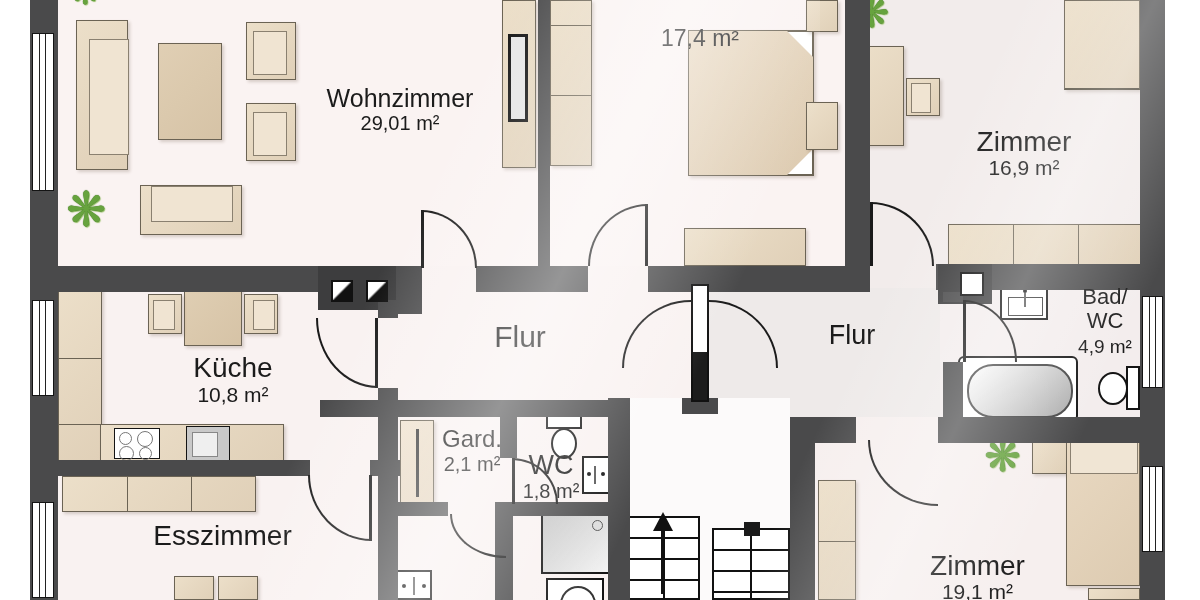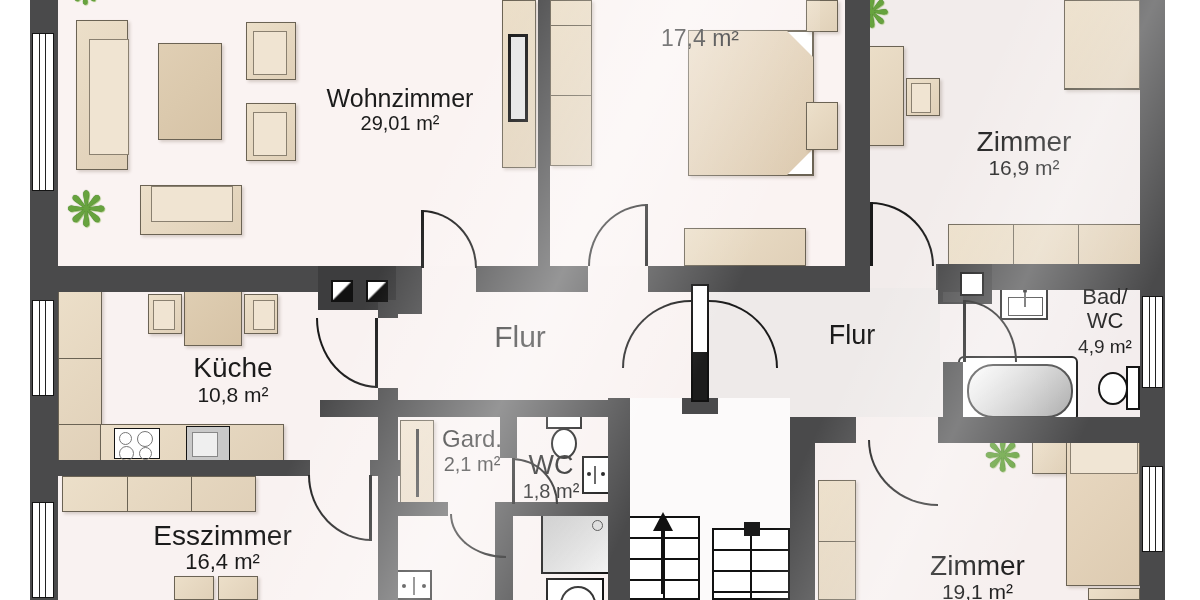--- a/index.html
+++ b/index.html
@@ -244,21 +244,20 @@
   <div class="label" style="left:1072px;top:309px;width:66px;font-size:22px;">WC</div>
   <div class="label" style="left:1068px;top:336px;width:74px;font-size:19px;">4,9 m²</div>
 
   <div class="label" style="left:432px;top:426px;width:80px;font-size:24px;">Gard.</div>
   <div class="label" style="left:432px;top:453px;width:80px;font-size:20px;">2,1 m²</div>
 
   <div class="label" style="left:516px;top:450px;width:70px;font-size:27px;">WC</div>
   <div class="label" style="left:512px;top:480px;width:78px;font-size:20px;">1,8 m²</div>
 
   <div class="label" style="left:130px;top:520px;width:185px;font-size:28px;">Esszimmer</div>
-  <div class="label" style="left:130px;top:550px;width:185px;font-size:22px;">16,4 m²</div>
 
   <div class="label" style="left:895px;top:550px;width:165px;font-size:28px;">Zimmer</div>
   <div class="label" style="left:895px;top:580px;width:165px;font-size:21px;">19,1 m²</div>
 
   <div class="streak" style="left:260px;top:-60px;width:560px;height:760px;background:linear-gradient(115deg,rgba(255,255,255,0) 30%,rgba(255,255,255,.42) 50%,rgba(255,255,255,0) 70%);"></div>
   <div class="streak" style="left:760px;top:-60px;width:460px;height:760px;background:linear-gradient(115deg,rgba(255,255,255,0) 35%,rgba(255,255,255,.30) 52%,rgba(255,255,255,0) 68%);"></div>
 
 </div>
 
 </body></html>

